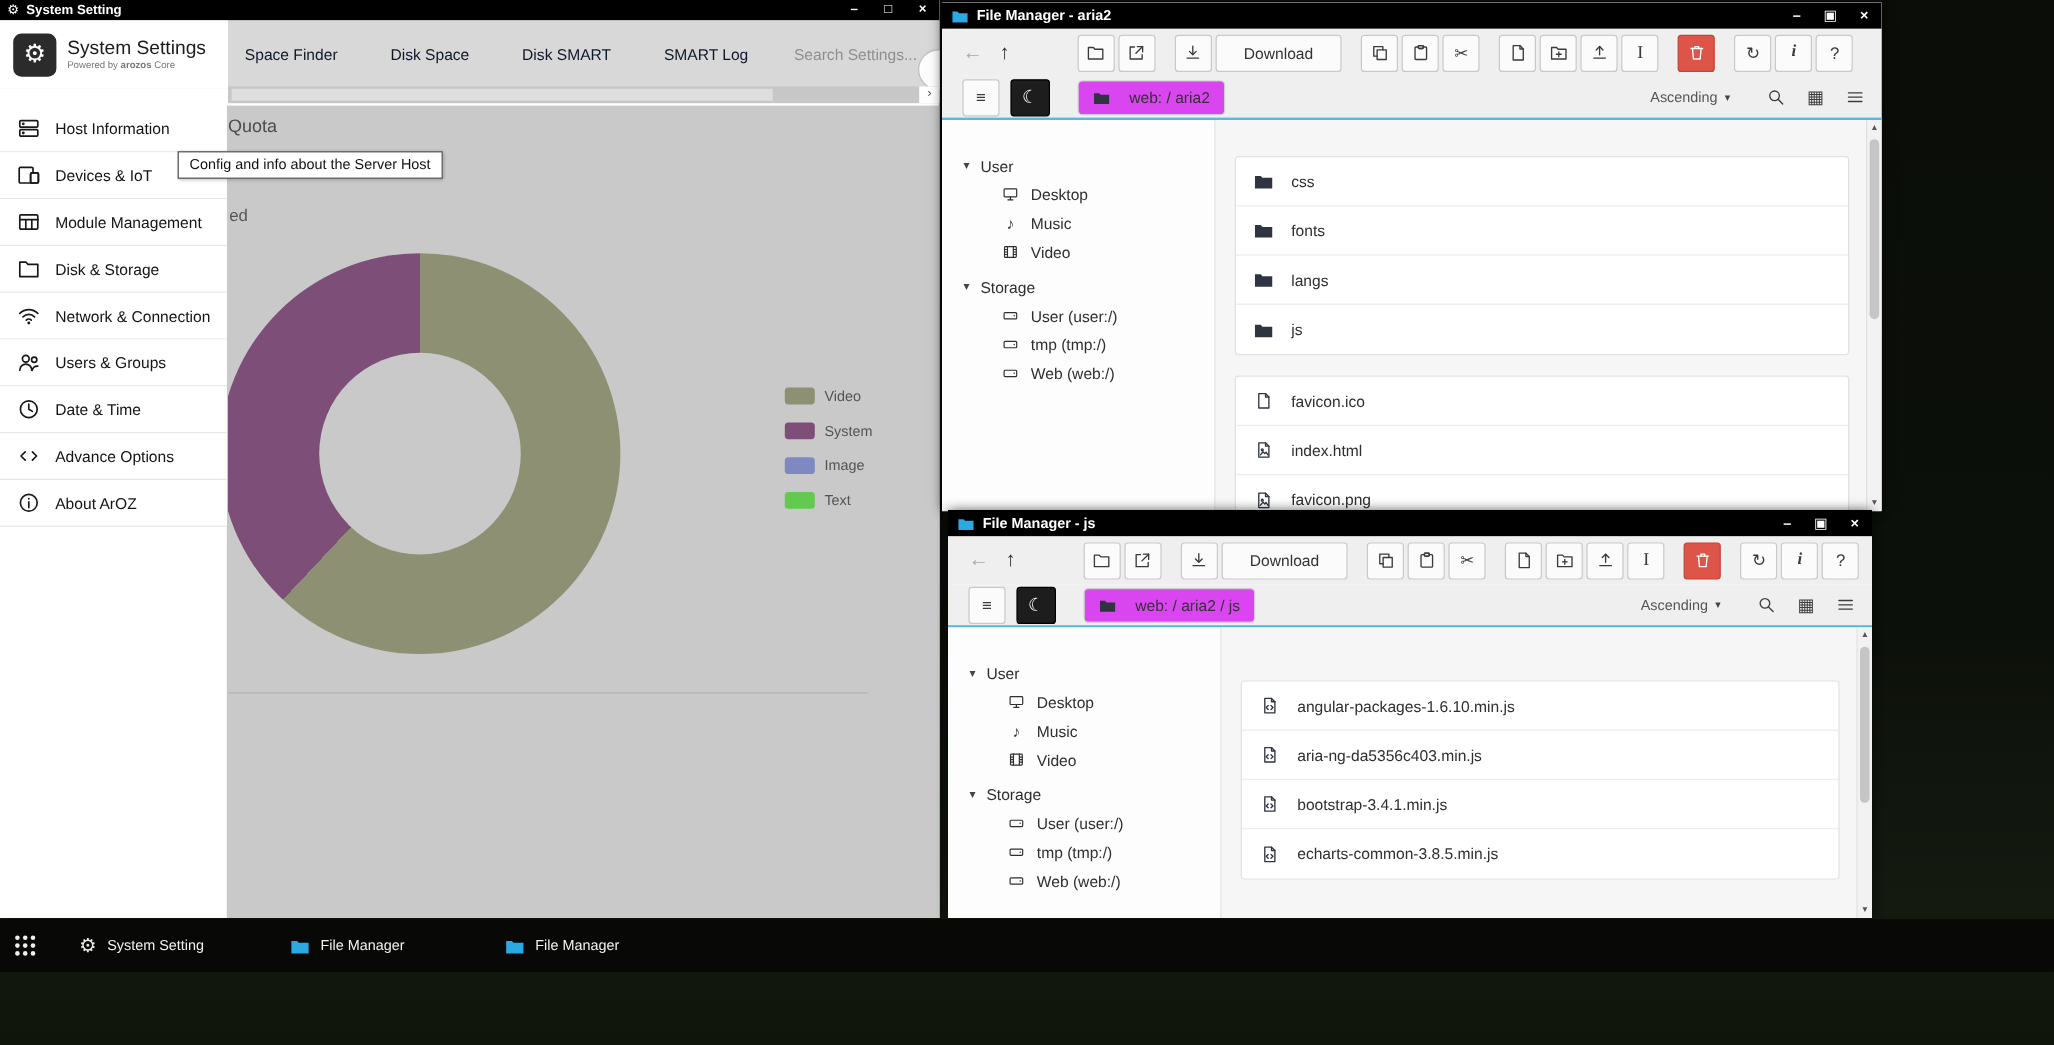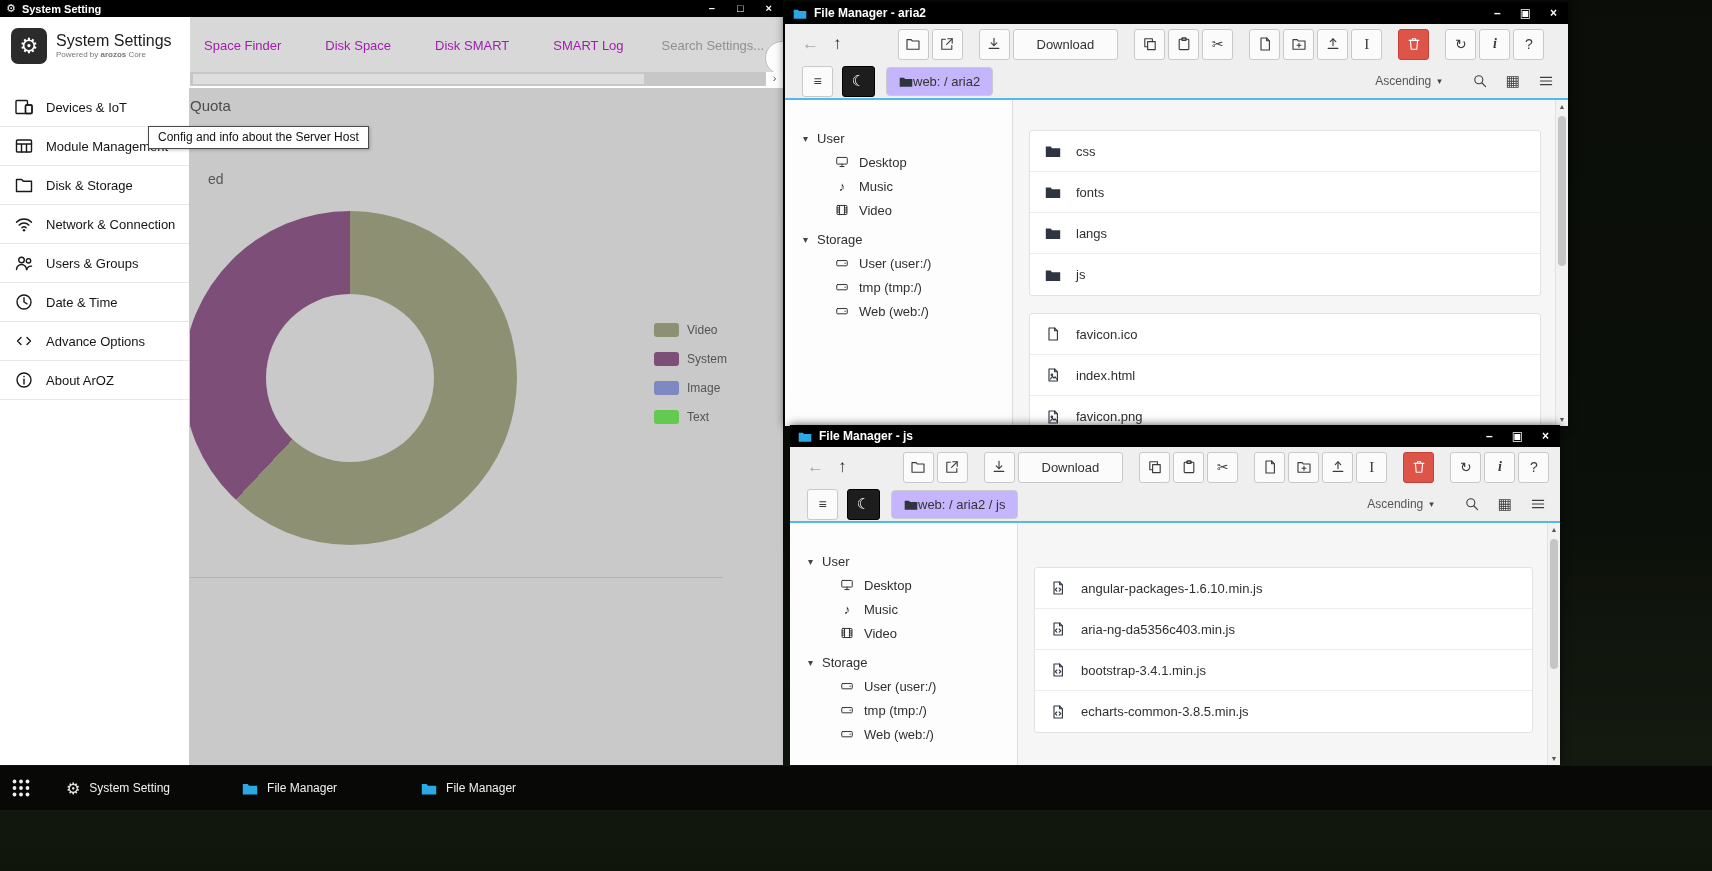--- a/index.html
+++ b/index.html
@@ -26,38 +26,38 @@
   .win-sys { left:0; top:0; width:783px; height:765px; z-index:10; }
   .sys-titlebar { height:17px; font-size:11px; gap:6px; padding-left:6px; }
   .sys-titlebar .app-glyph { font-size:11px; }
   .sys-titlebar .win-btns { font-size:11px; gap:22px; }
 
   .ss-header { position:absolute; top:17px; left:0; width:100%; height:57px; background:#d8d8d8; display:flex; align-items:center; }
   .ss-logo { width:190px; height:100%; background:#fff; display:flex; align-items:center; gap:9px; padding-left:11px; flex:0 0 auto; }
   .ss-logo-box { width:36px; height:36px; border-radius:7px; background:#2b2b2b; color:#fff; font-size:21px; display:flex; align-items:center; justify-content:center; }
   .ss-logo-title { font-size:16px; color:#1c1c1c; line-height:18px; }
   .ss-logo-sub { font-size:8px; color:#777; }
-  .ss-tabs { display:flex; gap:44px; margin-left:14px; font-size:13px; color:#a21caf; white-space:nowrap; }
+  .ss-tabs { display:flex; gap:44px; margin-left:14px; font-size:13px; color:#0f172a; white-space:nowrap; }
   .ss-tab { cursor:default; }
   .ss-search { margin-left:38px; width:118px; border:none; background:transparent; font-size:13px; color:#555; outline:none; font-family:inherit; }
   .ss-search::placeholder { color:#8f8f8f; }
   .ss-fab { position:absolute; right:-16px; top:24px; width:34px; height:34px; border-radius:50%; background:#fdfdfd; border:1px solid #bdbdbd; }
 
   .ss-scrollstrip { position:absolute; top:72px; left:190px; right:0; height:14px; background:#c7c7c7; }
   .ss-scroll-thumb { position:absolute; left:3px; top:2px; height:10px; width:76%; background:#dedede; }
   .ss-scroll-arrow { position:absolute; right:0; top:0; width:17px; height:14px; background:#fff; color:#555; font-size:11px; line-height:13px; text-align:center; }
 
   .ss-side { position:absolute; top:88px; left:0; width:190px; bottom:0; background:#fff; border-right:1px solid #c9c9c9; z-index:5; }
   .ss-item { height:39px; border-bottom:1px solid #e7e7e7; display:flex; align-items:center; gap:11px; padding-left:13px; font-size:13px; color:#141414; background:#fff; }
   .ss-ico { width:22px; height:22px; display:flex; align-items:center; justify-content:center; color:#181818; flex:0 0 auto; }
   .ss-ico svg { width:20px; height:20px; }
 
   .ss-content { position:absolute; top:88px; left:190px; right:0; bottom:0; background:#c9c9c9; overflow:hidden; }
   .ss-quota { position:absolute; left:0; top:9px; font-size:15px; color:#4c4c4c; }
-  .ss-used { position:absolute; left:18px; top:83px; font-size:14px; color:#565656; }
+  .ss-used { position:absolute; left:1px; top:83px; font-size:14px; color:#565656; }
   .donut { position:absolute; left:-7px; top:123px; width:334px; height:334px; border-radius:50%; }
   .donut::after { content:""; position:absolute; inset:83px; border-radius:50%; background:#c9c9c9; }
   .legend { position:absolute; left:464px; top:235px; display:flex; flex-direction:column; gap:15px; }
   .lg-row { display:flex; align-items:center; gap:8px; font-size:12px; color:#545454; height:14px; }
   .lg-swatch { width:25px; height:14px; border-radius:3px; background:#888; }
   .ss-divider { position:absolute; left:0; top:489px; width:533px; height:1px; background:#b2b2b2; }
 
   .ss-tooltip { position:absolute; left:148px; top:126px; background:#fff; border:1px solid #4a4a4a; padding:3px 9px 4px 9px; font-size:12px; color:#111; z-index:40; box-shadow:1px 1px 3px rgba(0,0,0,.25); white-space:nowrap; }
 
   
@@ -76,21 +76,21 @@
   .tb { width:31px; height:31px; background:#fbfbfb; border:1px solid #c9c9c9; border-radius:3px; display:flex; align-items:center; justify-content:center; color:#3a3a3a; font-size:14px; margin-right:3px; font-family:inherit; padding:0; }
   .tb svg { width:16px; height:16px; }
   .tb-label { width:auto; padding:0 23px; font-size:13px; color:#333; }
   .gap { width:13px; flex:0 0 auto; }
   .tb-danger { background:#dd5448; border-color:#c64237; color:#fff; }
   .tb-dark { background:#1d1d1d; border-color:#000; color:#fff; width:33px; font-size:15px; }
   .ibeam { font-family:"Liberation Serif", serif; font-size:15px; }
   .info-i { font-family:"Liberation Serif", serif; font-style:italic; font-weight:bold; font-size:14px; }
 
   .fm-toolbar2 { height:36px; background:#efefef; display:flex; align-items:center; padding:0 14px 0 17px; gap:6px; border-bottom:2px solid #54b8e8; flex:0 0 auto; }
-  .crumb { height:29px; background:#c4b5fd; border:1px solid #ccc; border-radius:4px; display:flex; align-items:center; gap:0; padding:0 12px; font-size:13px; color:#333; margin-left:2px; white-space:nowrap; }
+  .crumb { height:29px; background:#d946ef; border:1px solid #ccc; border-radius:4px; display:flex; align-items:center; gap:16px; padding:0 12px; font-size:13px; color:#333; margin-left:14px; white-space:nowrap; }
   .crumb-ico { display:flex; color:#2e3440; }
   .crumb-ico svg { width:14px; height:13px; }
   .flex1 { flex:1; }
   .sort { font-size:12px; color:#555; display:flex; align-items:center; gap:6px; margin-right:12px; }
   .sort .caret { font-size:9px; color:#444; }
   .v-ico { color:#3d3d3d; font-size:15px; margin-left:12px; display:flex; align-items:center; }
   .v-ico svg { width:16px; height:16px; }
 
   .fm-body { flex:1; min-height:0; display:flex; background:#fff; }
   .fm-tree { width:228px; flex:0 0 auto; border-right:1px solid #ddd; background:#fdfdfd; padding-top:26px; font-size:13px; color:#2f2f2f; overflow:hidden; }
@@ -164,20 +164,31 @@
       <input class="ss-search" placeholder="Search Settings..." style="">
       <div class="ss-fab"></div>
     </div>
 
     <div class="ss-scrollstrip">
       <div class="ss-scroll-thumb"></div>
       <div class="ss-scroll-arrow">›</div>
     </div>
 
     <aside class="ss-side">
+      <div class="ss-item">
+        <span class="ss-ico">
+            <svg class="i" viewBox="0 0 20 20">
+              <rect x="2.5" y="3.5" width="15" height="5.5" rx="1"></rect>
+              <rect x="2.5" y="11" width="15" height="5.5" rx="1"></rect>
+              <circle cx="5.4" cy="6.2" r="0.5" fill="currentColor"></circle>
+              <circle cx="5.4" cy="13.8" r="0.5" fill="currentColor"></circle>
+            </svg>
+          </span>
+        <span>Host Information</span>
+      </div>
       <div class="ss-item">
         <span class="ss-ico">
             <svg class="i" viewBox="0 0 20 20">
               <rect x="2" y="3.5" width="11.5" height="13" rx="1"></rect>
               <rect x="11.5" y="8" width="6.5" height="8.5" rx="1" fill="#fff"></rect>
               <rect x="11.5" y="8" width="6.5" height="8.5" rx="1"></rect>
             </svg>
           </span>
         <span>Devices &amp; IoT</span>
       </div>

